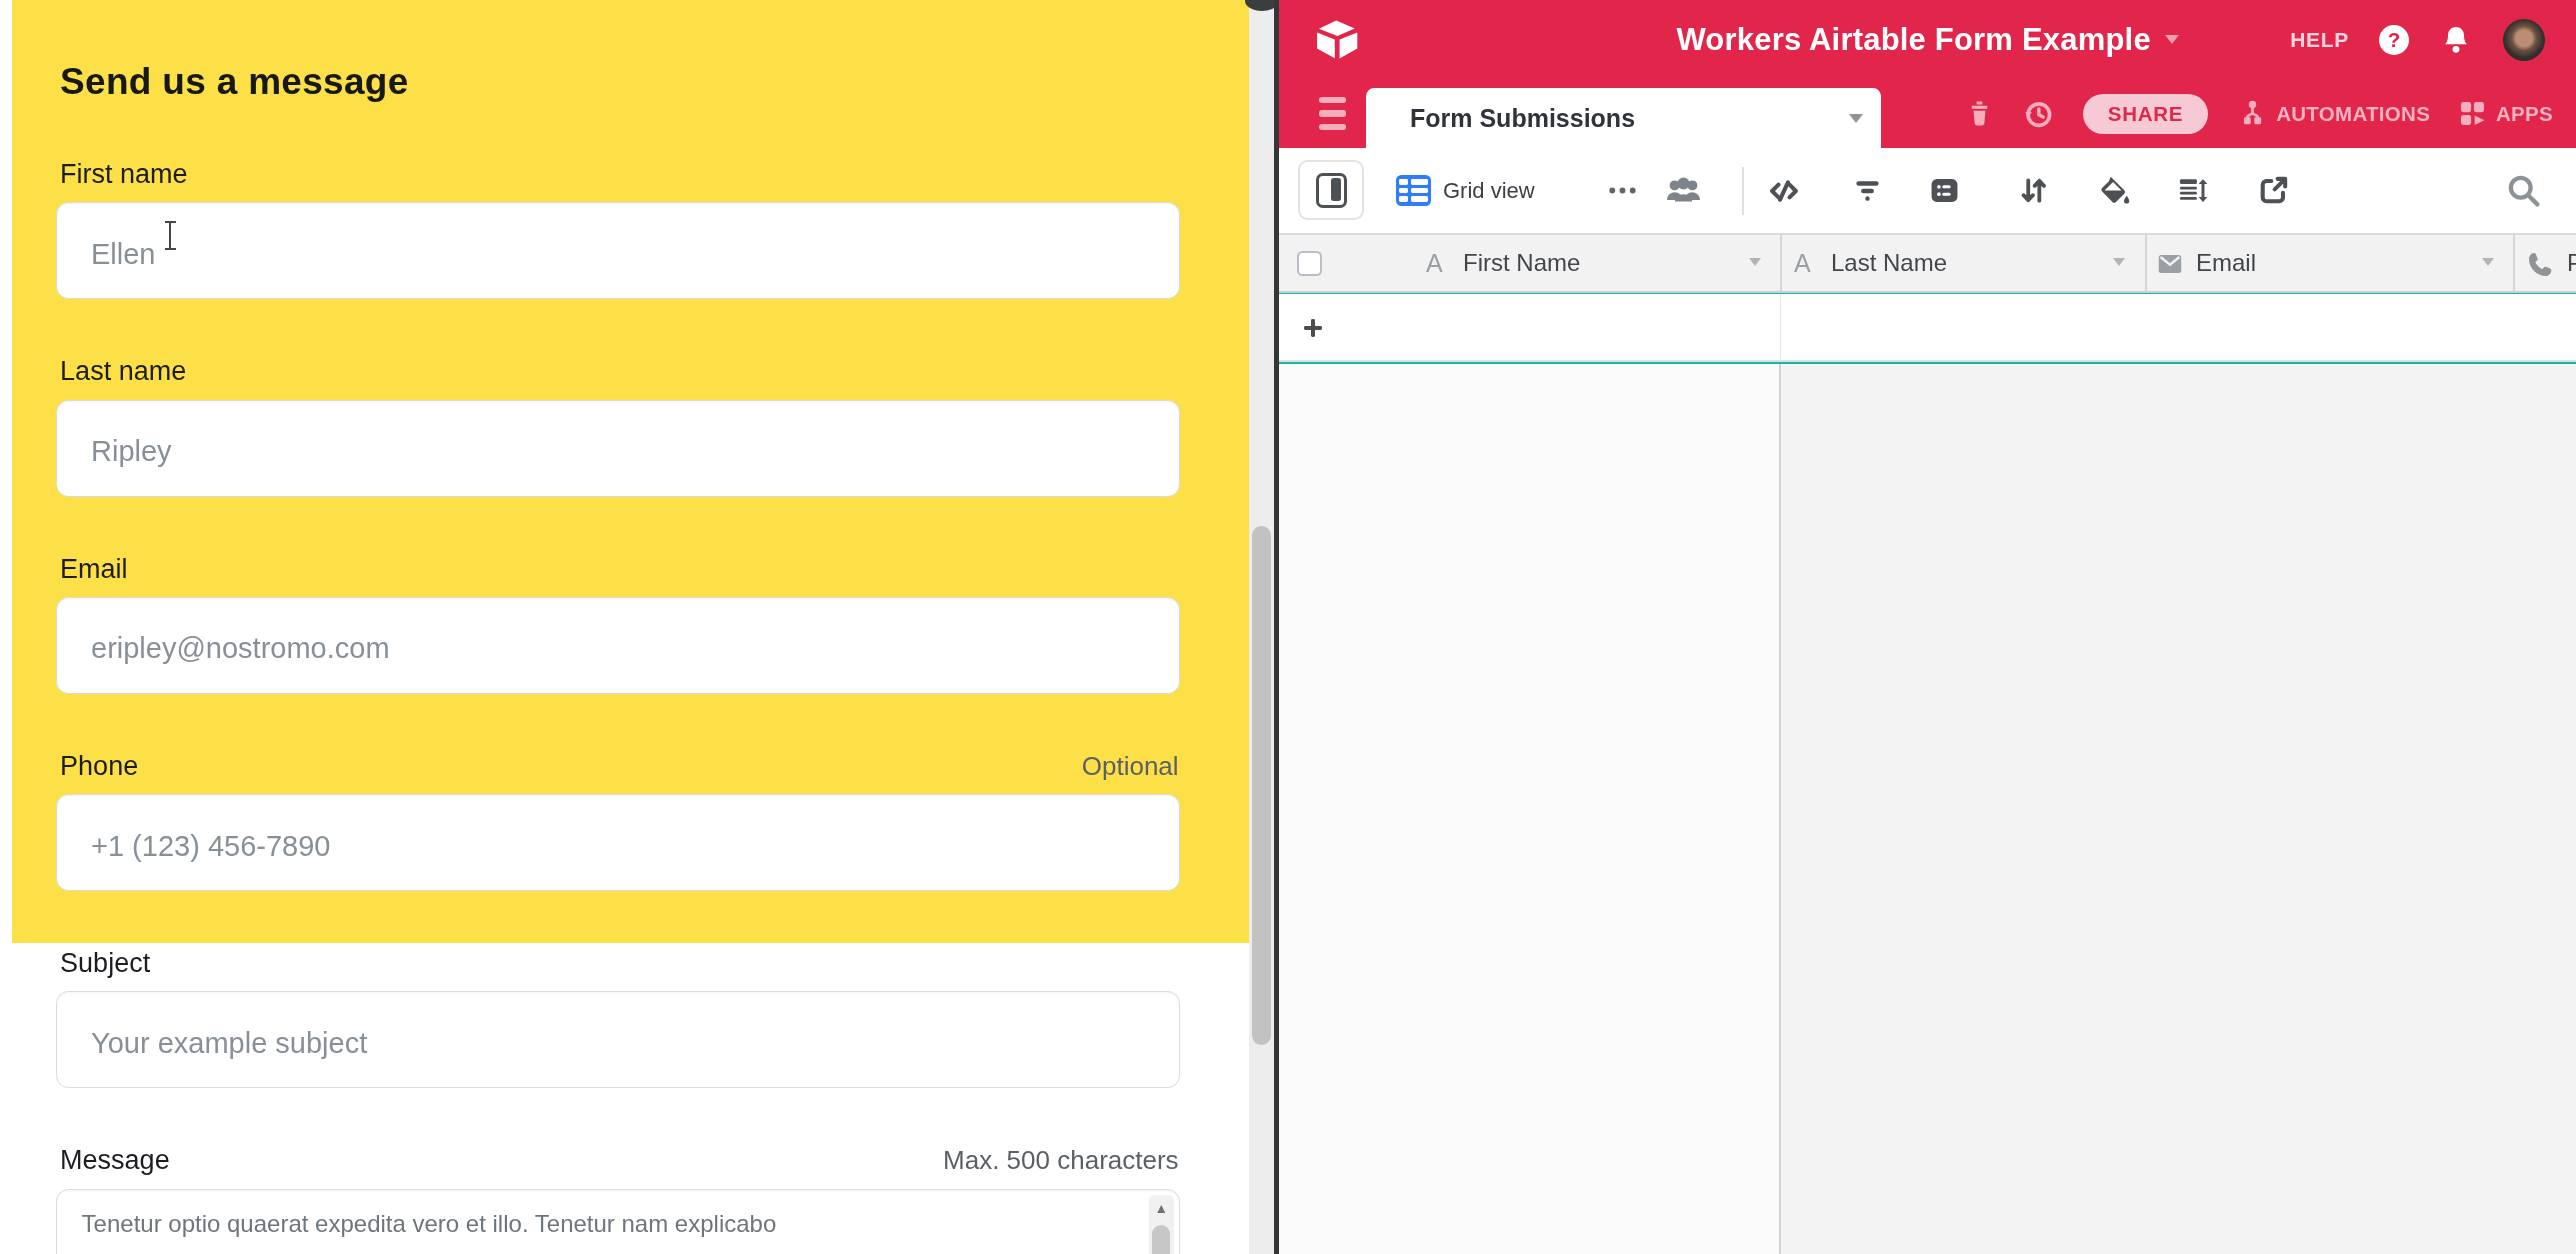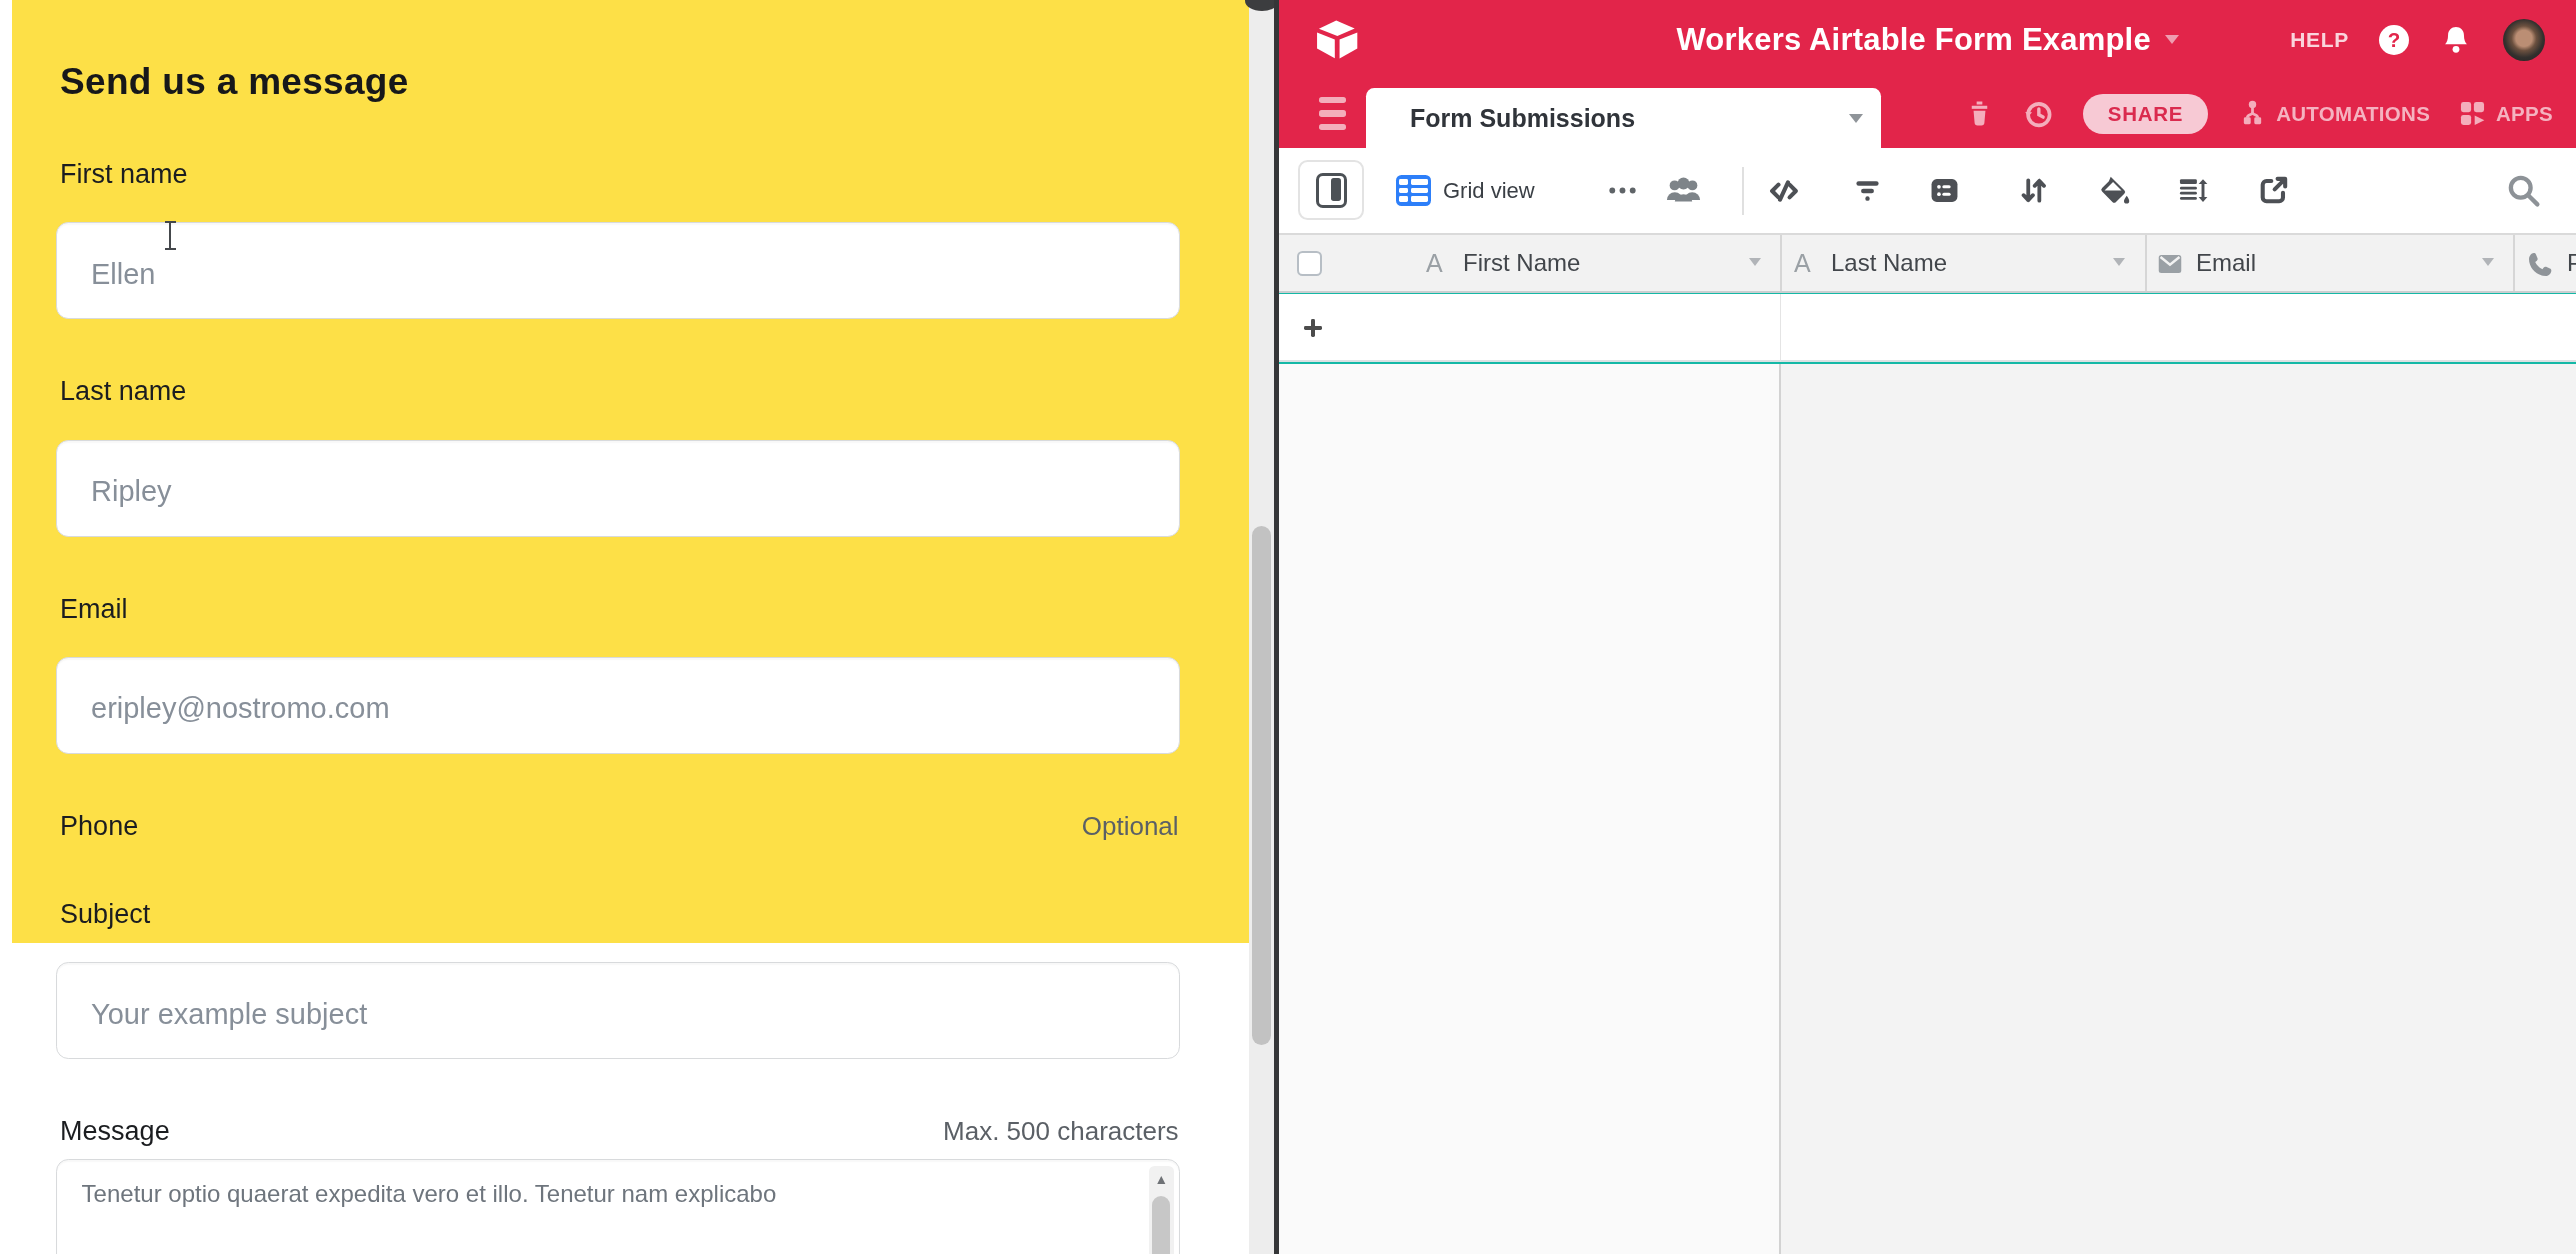--- a/index.html
+++ b/index.html
@@ -10,21 +10,21 @@
   .left-panel { position:absolute; left:12px; top:0; width:1249px; height:943px; background:#fde047; }
   .form-wrap { position:absolute; left:44px; top:61px; width:1124px; }
   .form-title { font-size:37px; font-weight:600; color:#17181a; letter-spacing:0.3px; margin-left:4.1px; }
   .field { margin-top:57px; }
   .field:first-of-type { margin-top:56px; }
   .label-row { display:flex; justify-content:space-between; align-items:flex-end; margin:0 1.4px 12.3px 4.1px; }
   .field-label { font-size:27px; font-weight:500; color:#1b1d20; }
   .field-hint { font-size:26px; font-weight:400; color:#5b6066; }
   .text-input { width:1124px; height:97px; border:1.4px solid #d8dadc; border-radius:12.3px;
       font-family:"Liberation Sans", sans-serif; font-size:29px; color:#3a3f45; padding:7px 27px 0 34px;
-      background:#fff; outline:none; box-shadow:inset 0 2px 1.4px rgba(0,0,0,.03);margin-top:20px; }
+      background:#fff; outline:none; box-shadow:inset 0 2px 1.4px rgba(0,0,0,.03); }
   .text-input::placeholder { color:#878f99; opacity:1; }
   .message-box { position:relative; width:1124px; height:287px; border:1.4px solid #d8dadc; border-radius:12.3px;
       background:#fff; overflow:hidden; box-shadow:inset 0 2px 1.4px rgba(0,0,0,.03); }
   .message-text { position:absolute; left:24.6px; top:15px; right:55px; font-size:24px; line-height:38px; color:#6e757d; }
   .msg-scrollbar { position:absolute; right:5.5px; top:5.5px; width:24.6px; height:273px; background:#f1f1f1; border-radius:5.5px; }
   .msg-scroll-up { width:24.6px; height:27px; display:flex; align-items:center; justify-content:center; }
   .msg-scroll-up::before { content:"▲"; font-size:13.7px; color:#6f7276; }
   .msg-scroll-thumb { width:18px; height:102px; margin:2.7px auto 0; background:#c7c7c7; border-radius:9px; }
   .text-cursor { position:absolute; left:109px; top:19px; width:11px; height:29px; }
   .text-cursor i { position:absolute; left:4.4px; top:0; width:2px; height:29px; background:#44474b; }
@@ -137,20 +137,21 @@
         <span class="field-hint"></span>
       </div>
       <input class="text-input" type="text" placeholder="eripley@nostromo.com" style="">
     </div>
 
     <div class="field">
       <div class="label-row">
         <span class="field-label">Phone</span>
         <span class="field-hint">Optional</span>
       </div>
+      <input class="text-input" type="text" placeholder="+1 (123) 456-7890" style="">
     </div>
 
     <div class="field">
       <div class="label-row">
         <span class="field-label">Subject</span>
         <span class="field-hint"></span>
       </div>
       <input class="text-input" type="text" placeholder="Your example subject" style="">
     </div>
 

